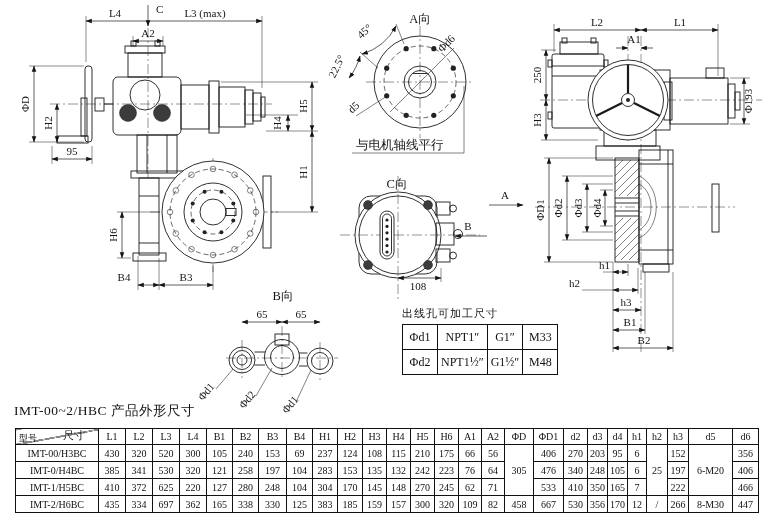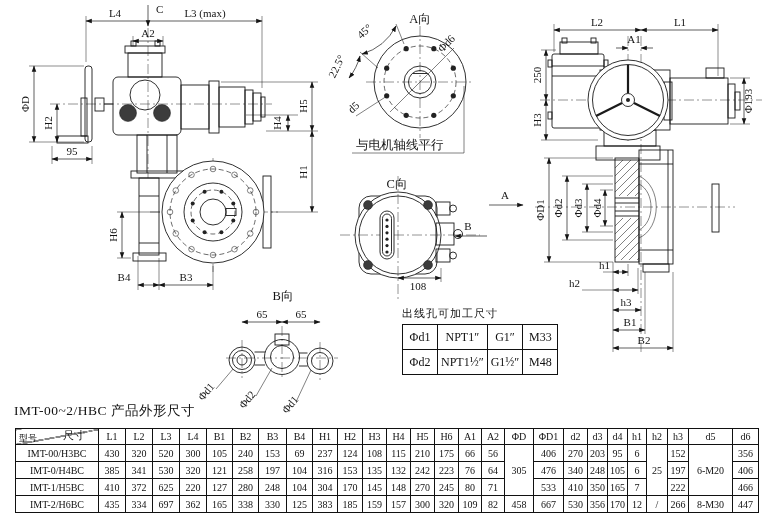--- a/index.html
+++ b/index.html
@@ -520,21 +520,21 @@
           <tr>
             <td>IMT-0/H4BC</td>
             <td>385</td>
             <td>341</td>
             <td>530</td>
             <td>320</td>
             <td>121</td>
             <td>258</td>
             <td>197</td>
             <td>104</td>
-            <td>316</td>
+            <td>283</td>
             <td>153</td>
             <td>135</td>
             <td>132</td>
             <td>242</td>
             <td>223</td>
             <td>76</td>
             <td>64</td>
             <td>476</td>
             <td>340</td>
             <td>248</td>
@@ -552,21 +552,21 @@
             <td>127</td>
             <td>280</td>
             <td>248</td>
             <td>104</td>
             <td>304</td>
             <td>170</td>
             <td>145</td>
             <td>148</td>
             <td>270</td>
             <td>245</td>
-            <td>80</td>
+            <td>62</td>
             <td>71</td>
             <td>533</td>
             <td>410</td>
             <td>350</td>
             <td>165</td>
             <td>7</td>
             <td>222</td>
             <td>466</td>
           </tr>
           <tr>

